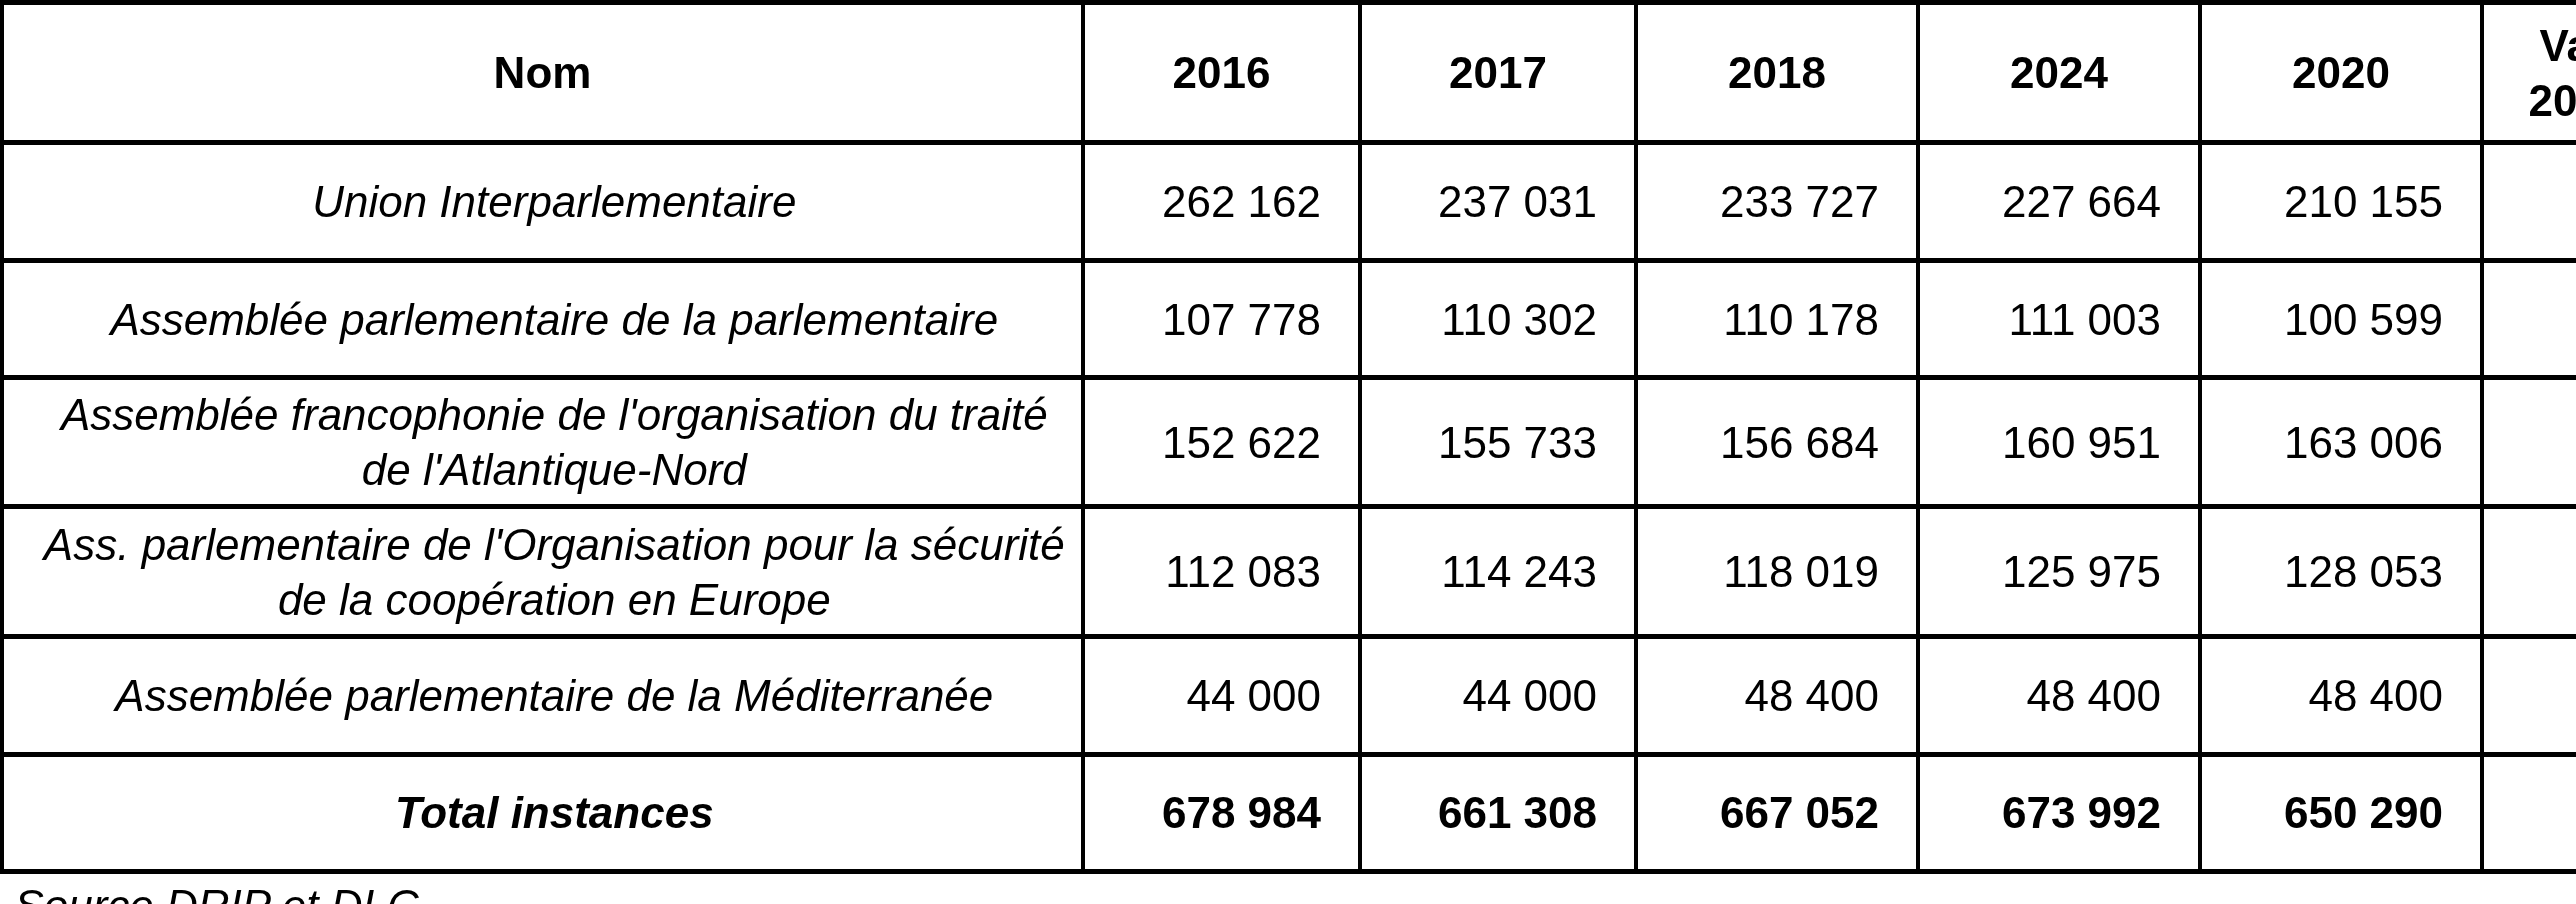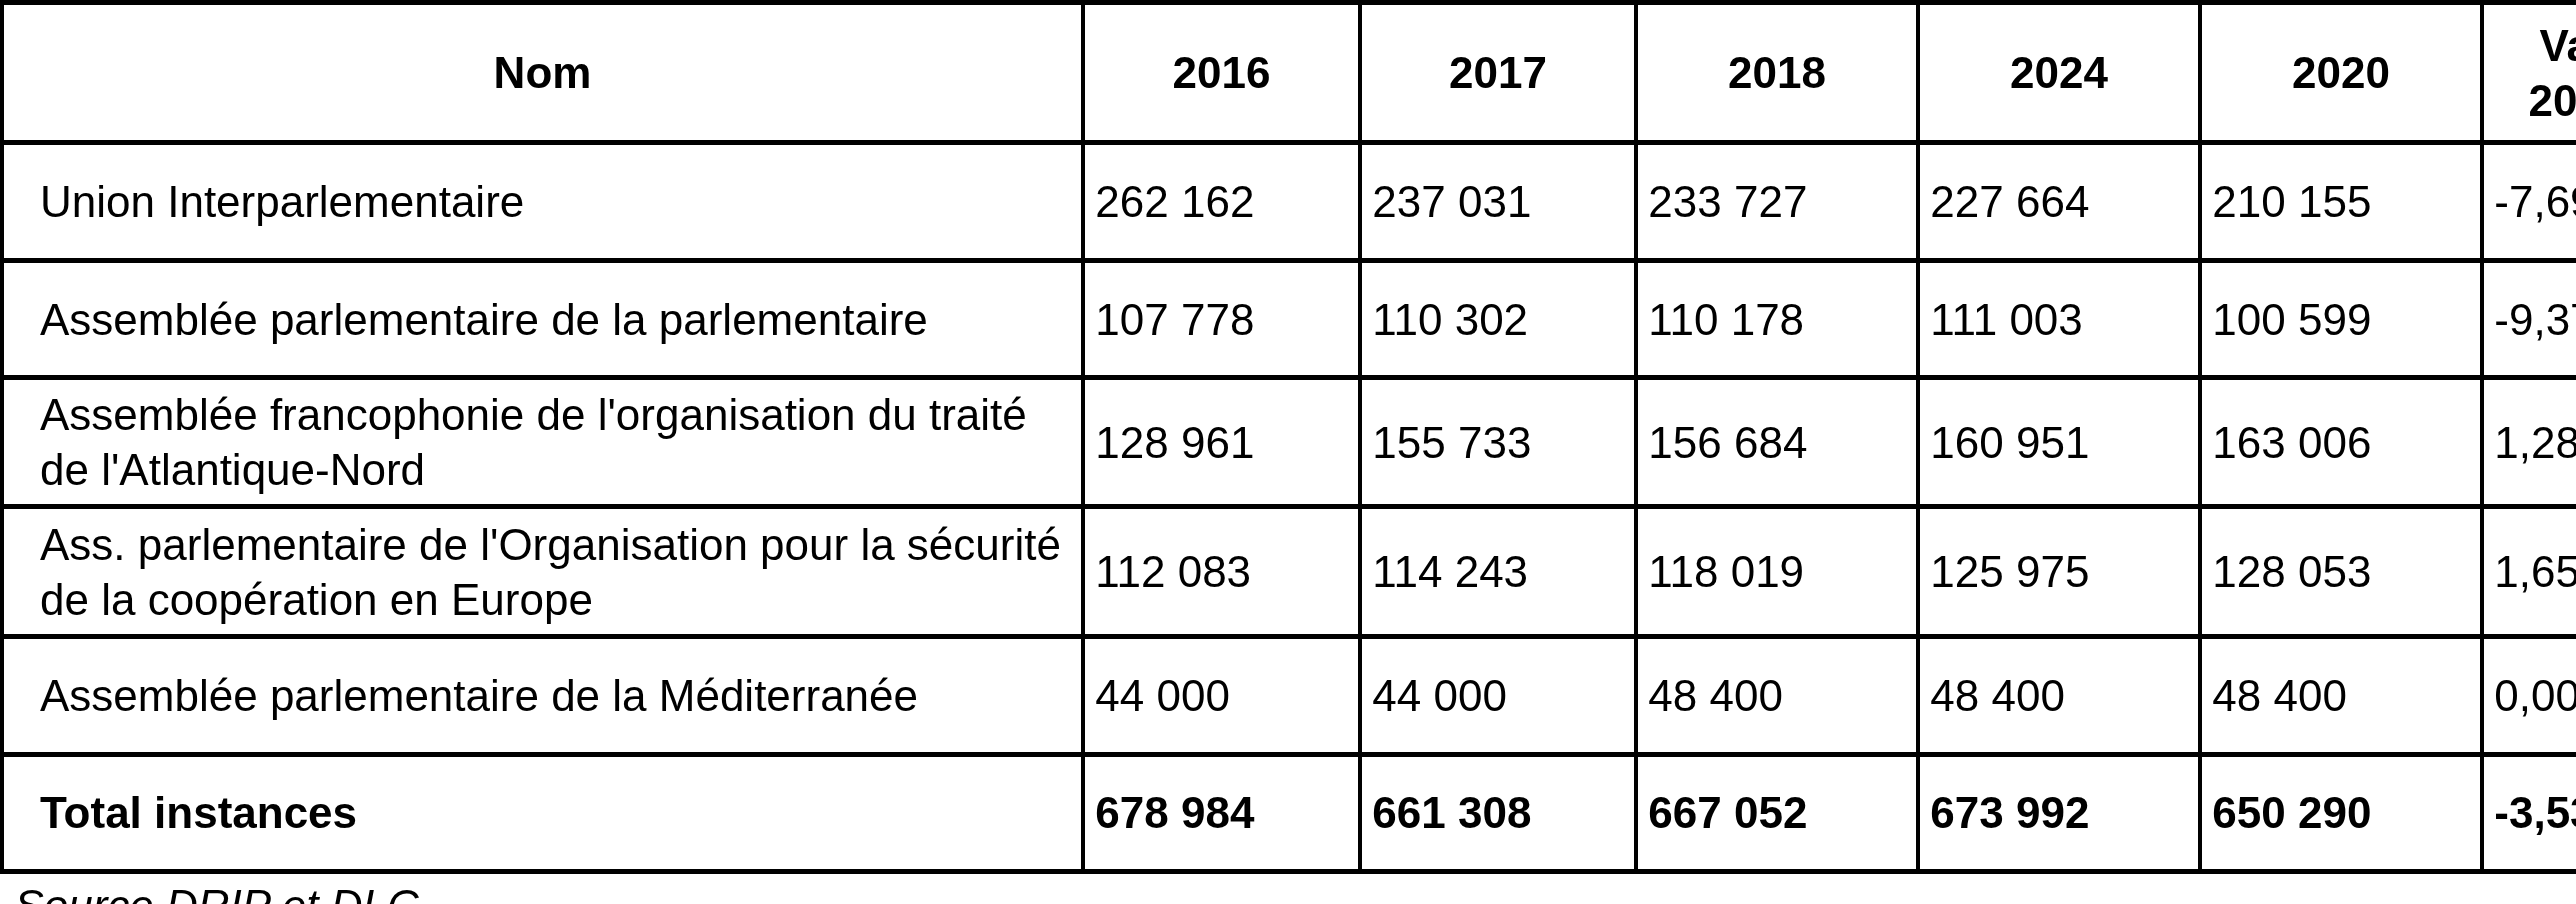--- a/index.html
+++ b/index.html
@@ -29,25 +29,26 @@
     line-height: 1.25;
     overflow: hidden;
     background: #ffffff;
   }
   table.budget th {
     font-weight: bold;
     text-align: center;
     padding: 5.2px 8.2px;
   }
   td.name-cell {
-    text-align: left;
+    text-align: center;
     padding: 7.2px 12.4px 7.2px 36px;
+    font-style: italic;
   }
   td.num-cell {
-    text-align: left;
+    text-align: right;
     padding: 7.2px 37px 7.2px 10.3px;
   }
   tr.total-row td {
     font-weight: bold;
   }
   .variation-header div {
     text-align: center;
   }
   .source-note {
     font-style: italic;
@@ -98,21 +99,21 @@
       <td class="name-cell">Assemblée parlementaire de la parlementaire</td>
       <td class="num-cell">107 778</td>
       <td class="num-cell">110 302</td>
       <td class="num-cell">110 178</td>
       <td class="num-cell">111 003</td>
       <td class="num-cell">100 599</td>
       <td class="num-cell">-9,37%</td>
     </tr>
     <tr style="height:118px;">
       <td class="name-cell">Assemblée francophonie de l'organisation du traité de l'Atlantique-Nord</td>
-      <td class="num-cell">128 961</td>
+      <td class="num-cell">152 622</td>
       <td class="num-cell">155 733</td>
       <td class="num-cell">156 684</td>
       <td class="num-cell">160 951</td>
       <td class="num-cell">163 006</td>
       <td class="num-cell">1,28%</td>
     </tr>
     <tr style="height:120px;">
       <td class="name-cell">Ass. parlementaire de l'Organisation pour la sécurité de la coopération en Europe</td>
       <td class="num-cell">112 083</td>
       <td class="num-cell">114 243</td>

